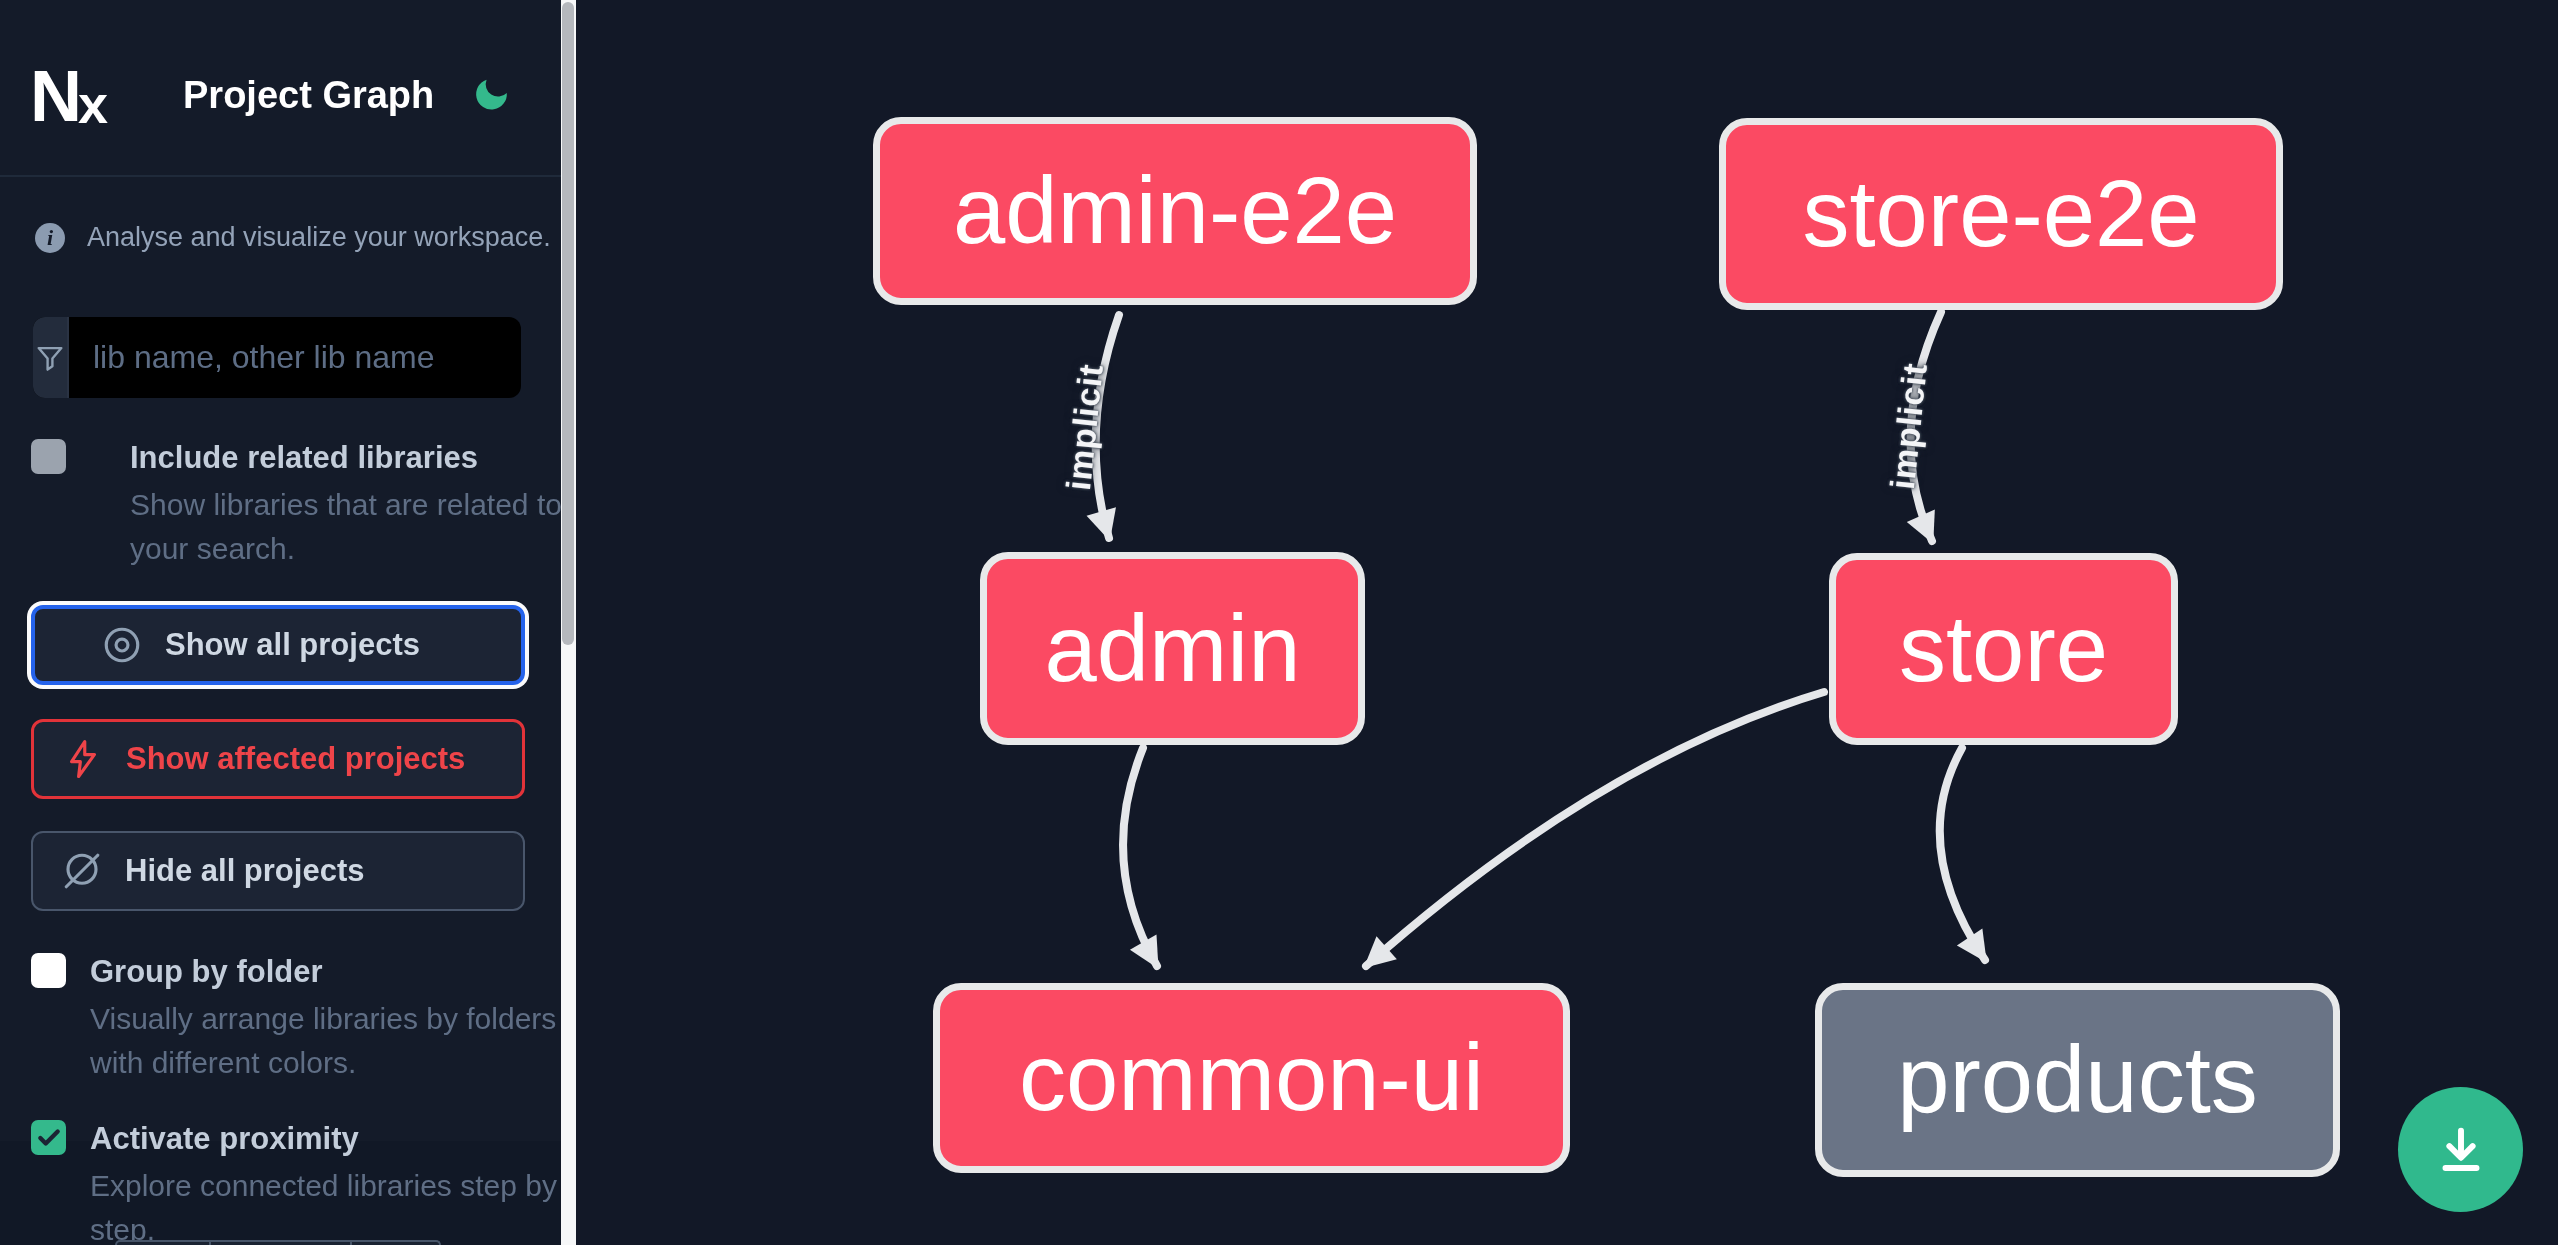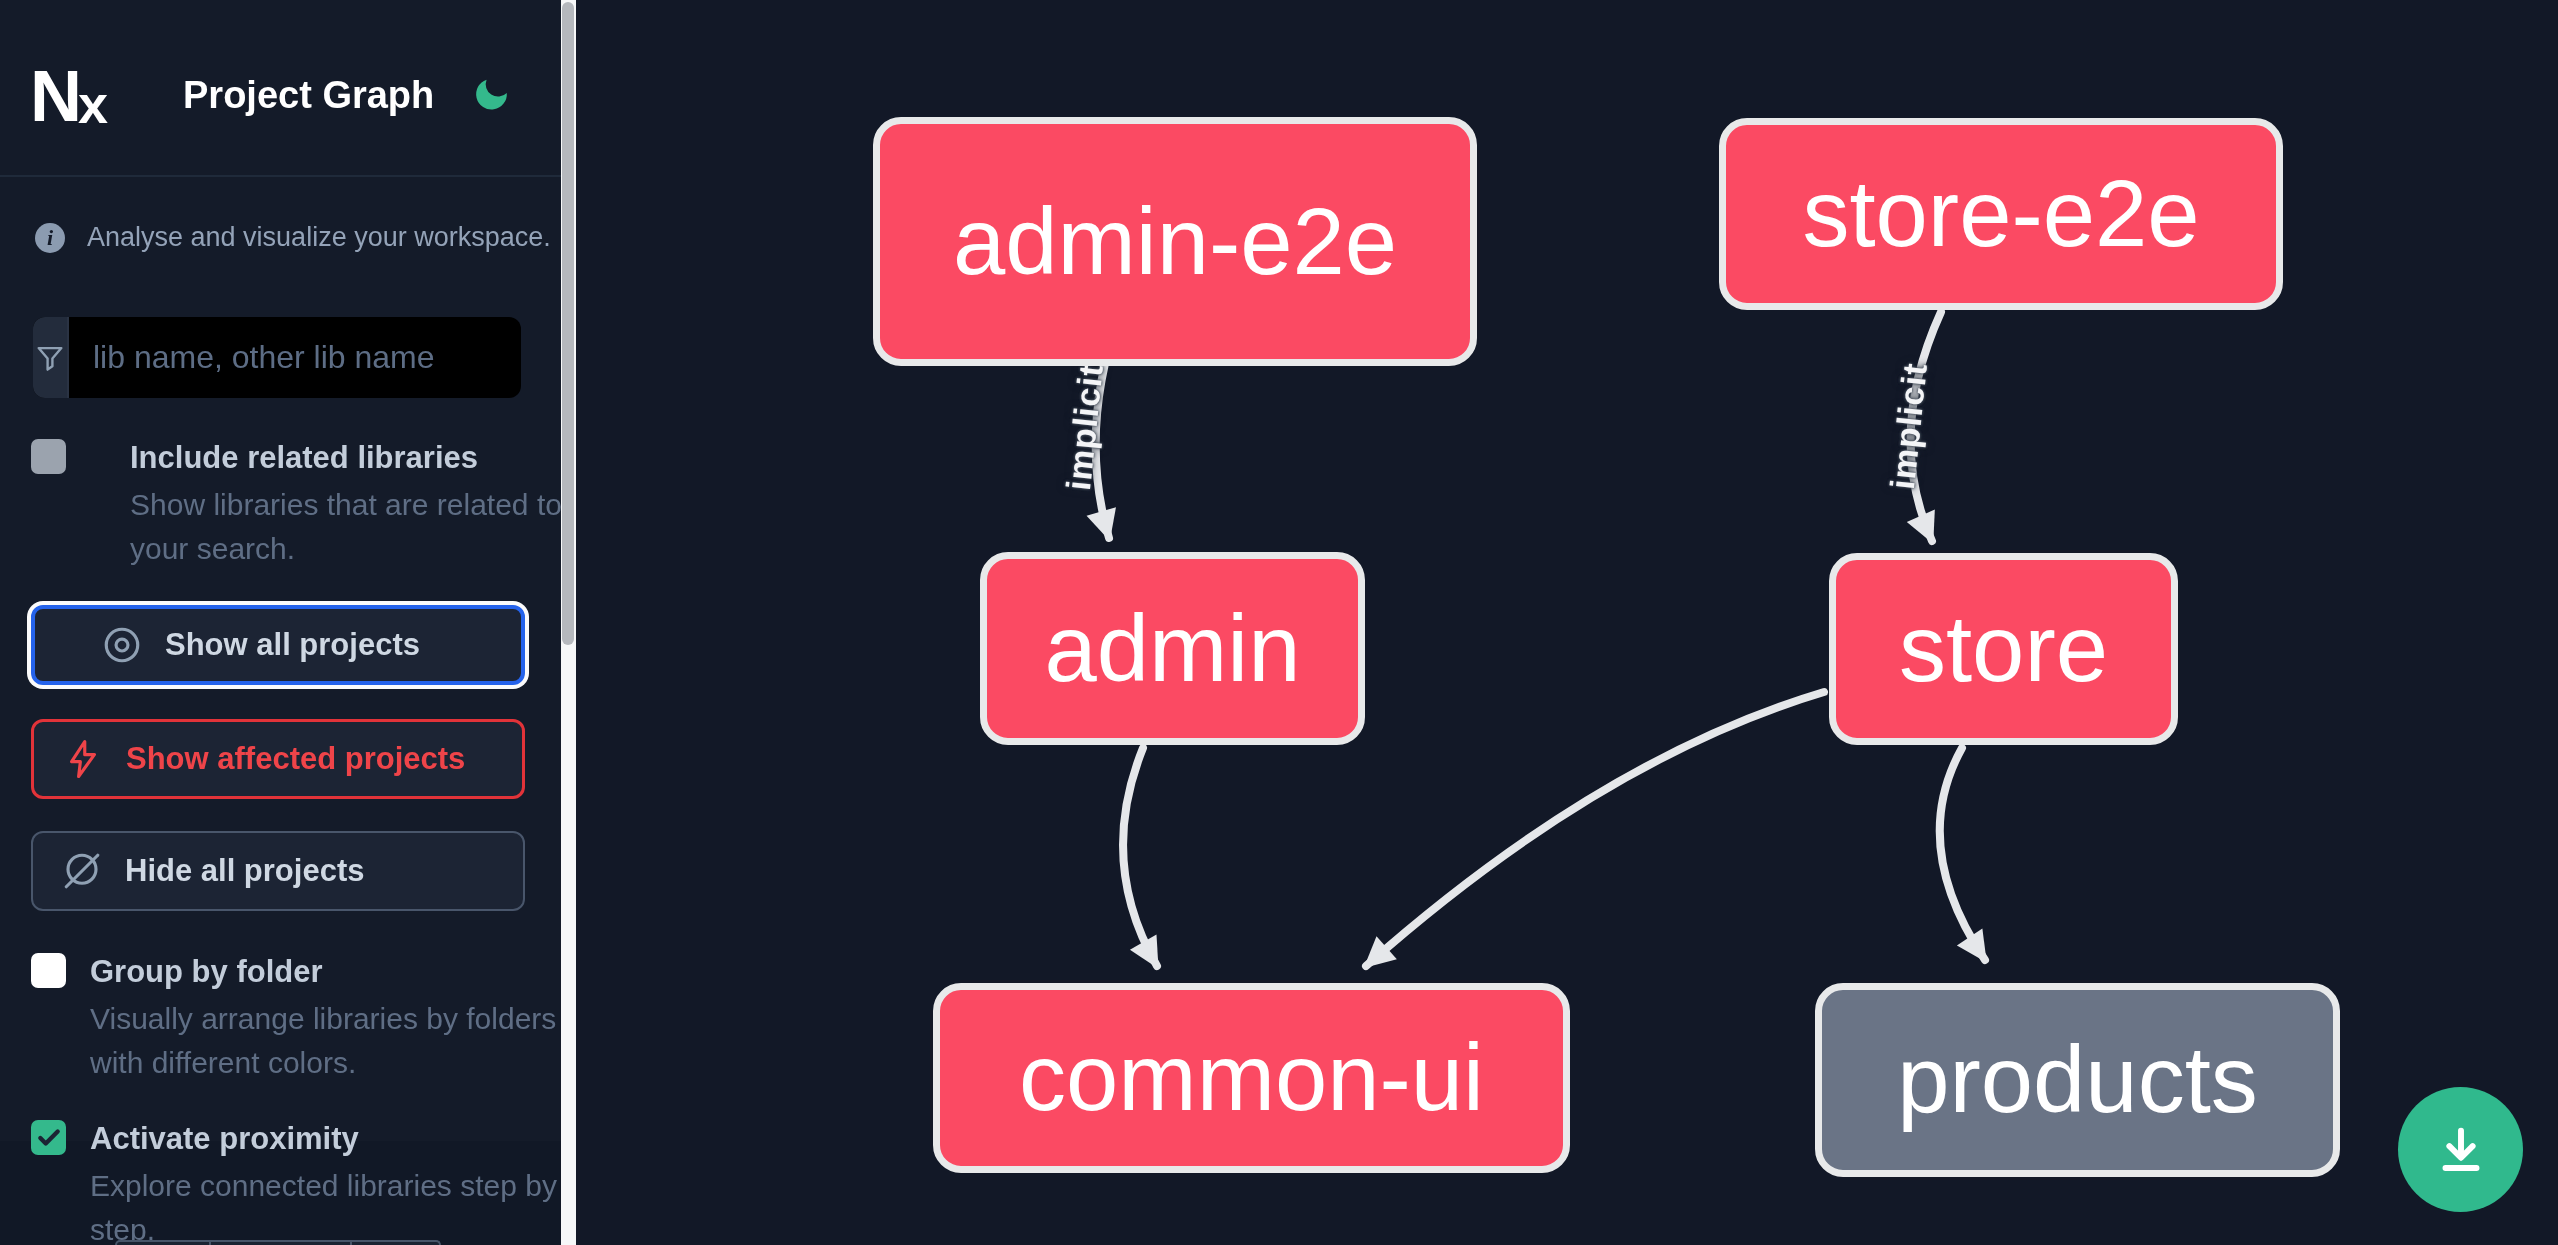--- a/index.html
+++ b/index.html
@@ -97,21 +97,21 @@
       <path d="M1941,312 Q1885,435 1932,541" marker-end="url(#arrow)"></path>
       <path d="M1143,748 Q1097,862 1157,966" marker-end="url(#arrow)"></path>
       <path d="M1824,692 Q1600,759 1366,966" marker-end="url(#arrow)"></path>
       <path d="M1962,748 Q1908,845 1985,960" marker-end="url(#arrow)"></path>
     </g>
   </svg>
 
   <span class="edge-label" style="left:1085px;top:427px;">implicit</span>
   <span class="edge-label" style="left:1909px;top:426px;">implicit</span>
 
-  <div class="node pink" style="left:873px;top:117px;width:604px;height:249px;justify-content:center;">
+  <div class="node pink" style="left:873px;top:117px;width:604px;height:188px;justify-content:center;">
     <span>admin-e2e</span>
   </div>
   <div class="node pink" style="left:1719px;top:118px;width:564px;height:192px;">
     <span>store-e2e</span>
   </div>
   <div class="node pink" style="left:980px;top:552px;width:385px;height:193px;">
     <span>admin</span>
   </div>
   <div class="node pink" style="left:1829px;top:553px;width:349px;height:192px;">
     <span>store</span>

